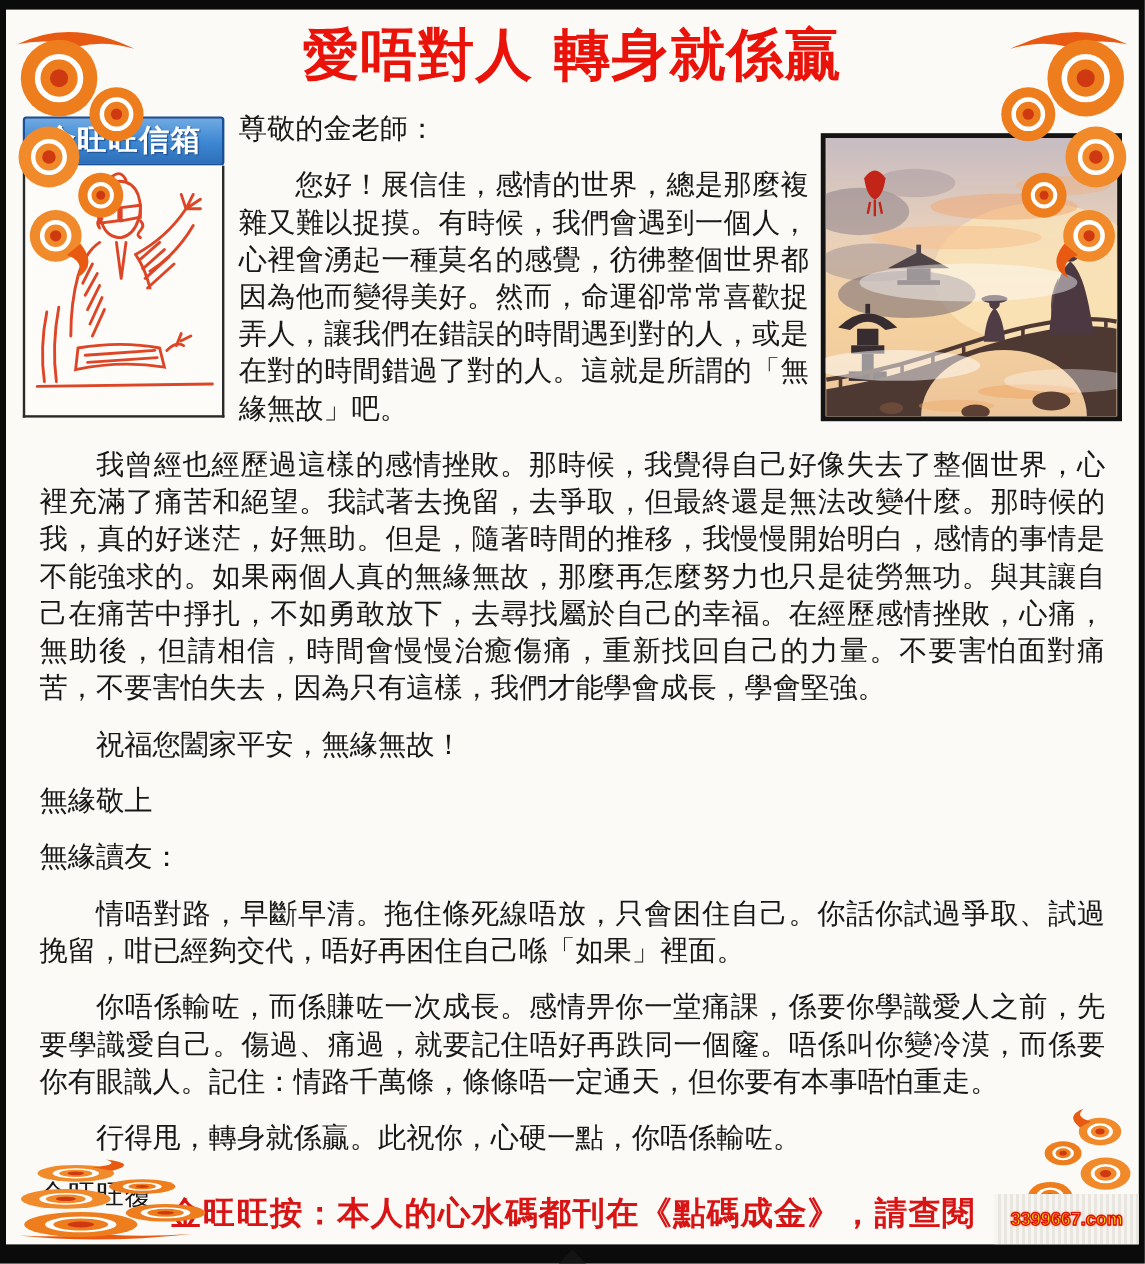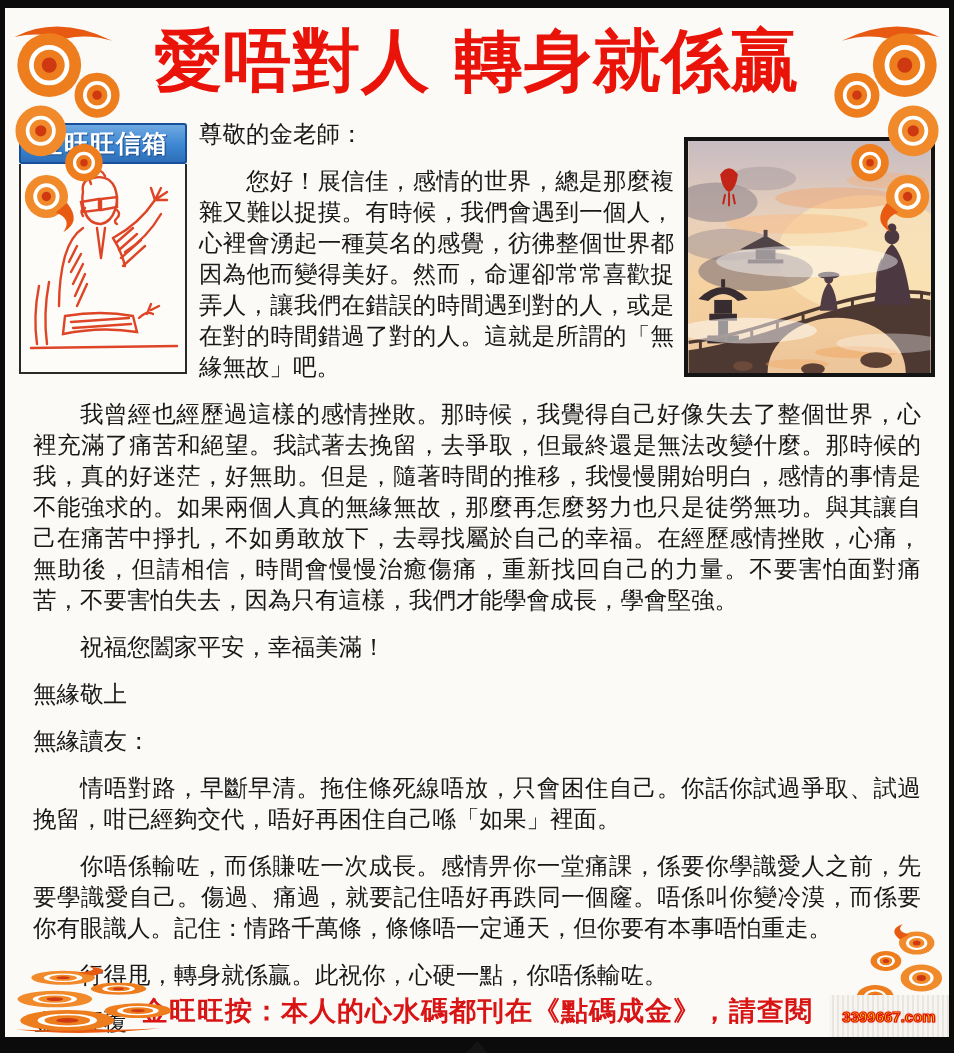--- a/index.html
+++ b/index.html
@@ -14,21 +14,21 @@
   }
   
   .ornament{position:absolute;pointer-events:none;z-index:3;}
   .orn-tl{top:6px;left:2px;width:122px;height:228px;}
   .orn-tr{top:6px;right:2px;width:122px;height:228px;transform:scaleX(-1);}
   .orn-bl{bottom:2px;left:0;width:180px;height:70px;transform:scaleY(-1);}
   .orn-br{bottom:0;right:0;width:100px;height:115px;transform:scale(-1,-1);z-index:4;}
   
   .title{
     text-align:center;margin:10px 0 2px 0;
-    font-size:68px;font-weight:bold;color:#ea1309;
+    font-size:47px;font-weight:bold;color:#ea1309;
     letter-spacing:1px;line-height:1.25;
     font-family:"DejaVu Serif","Liberation Serif",serif;
   }
   
   .content{
     position:relative;padding:0 12px;z-index:2;
     font-size:23.5px;line-height:31px;color:#181818;
     text-align:justify;
   }
   .mailbox-card{
@@ -236,21 +236,21 @@
         <ellipse cx="205" cy="205" rx="55" ry="10" fill="#ffffff" opacity="0.35"></ellipse>
         <ellipse cx="190" cy="222" rx="16" ry="8" fill="#5d4034"></ellipse>
         <ellipse cx="126" cy="231" rx="12" ry="6" fill="#5d4034"></ellipse>
         <ellipse cx="55" cy="228" rx="10" ry="5" fill="#6b4a3a"></ellipse>
       </svg>
     </div>
 
     <p>尊敬的金老師：</p>
     <p class="indent">您好！展信佳，感情的世界，總是那麼複雜又難以捉摸。有時候，我們會遇到一個人，心裡會湧起一種莫名的感覺，彷彿整個世界都因為他而變得美好。然而，命運卻常常喜歡捉弄人，讓我們在錯誤的時間遇到對的人，或是在對的時間錯過了對的人。這就是所謂的「無緣無故」吧。</p>
     <p class="indent">我曾經也經歷過這樣的感情挫敗。那時候，我覺得自己好像失去了整個世界，心裡充滿了痛苦和絕望。我試著去挽留，去爭取，但最終還是無法改變什麼。那時候的我，真的好迷茫，好無助。但是，隨著時間的推移，我慢慢開始明白，感情的事情是不能強求的。如果兩個人真的無緣無故，那麼再怎麼努力也只是徒勞無功。與其讓自己在痛苦中掙扎，不如勇敢放下，去尋找屬於自己的幸福。在經歷感情挫敗，心痛，無助後，但請相信，時間會慢慢治癒傷痛，重新找回自己的力量。不要害怕面對痛苦，不要害怕失去，因為只有這樣，我們才能學會成長，學會堅強。</p>
-    <p class="indent">祝福您闔家平安，幸福美滿！</p>
+    <p class="indent">祝福您闔家平安，無緣無故！</p>
     <p class="signoff">無緣敬上</p>
 
     <div class="reply">
       <p>無緣讀友：</p>
       <p class="indent">情唔對路，早斷早清。拖住條死線唔放，只會困住自己。你話你試過爭取、試過挽留，咁已經夠交代，唔好再困住自己喺「如果」裡面。</p>
       <p class="indent">你唔係輸咗，而係賺咗一次成長。感情畀你一堂痛課，係要你學識愛人之前，先要學識愛自己。傷過、痛過，就要記住唔好再跌同一個窿。唔係叫你變冷漠，而係要你有眼識人。記住：情路千萬條，條條唔一定通天，但你要有本事唔怕重走。</p>
       <p class="indent">行得甩，轉身就係贏。此祝你，心硬一點，你唔係輸咗。</p>
       <p class="signoff">金旺旺覆</p>
     </div>
   </div>

